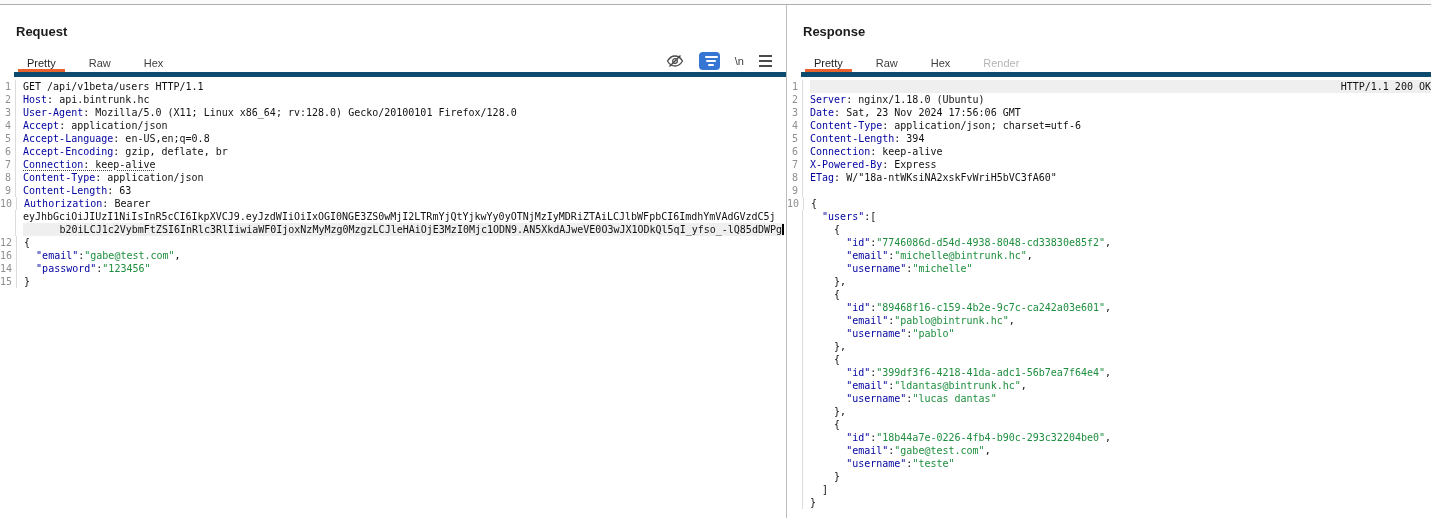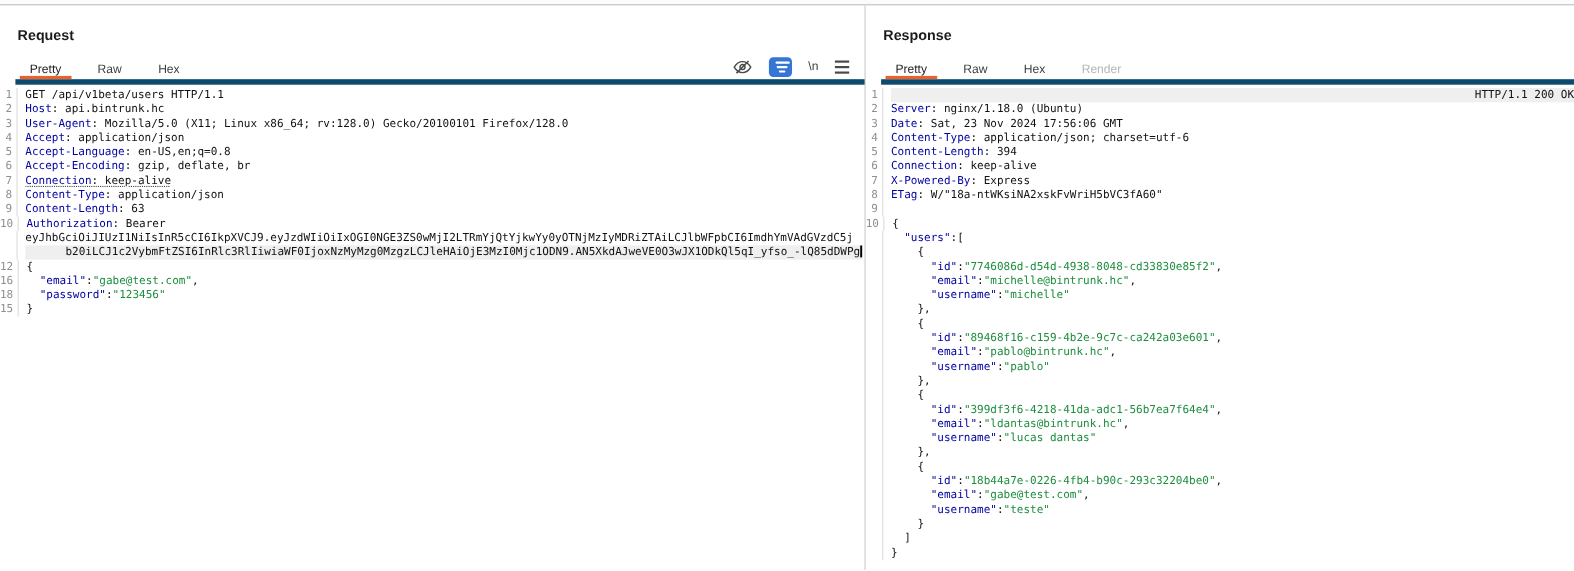--- a/index.html
+++ b/index.html
@@ -79,21 +79,21 @@
         <div class="row"><div class="ln">5</div><div class="code"><span class="c-h">Accept-Language</span><span class="c-p">: </span><span class="c-p">en-US,en;q=0.8</span></div></div>
         <div class="row"><div class="ln">6</div><div class="code"><span class="c-h">Accept-Encoding</span><span class="c-p">: </span><span class="c-p">gzip, deflate, br</span></div></div>
         <div class="row"><div class="ln">7</div><div class="code"><span class="c-h c-u">Connection</span><span class="c-p c-u">: </span><span class="c-p c-u">keep-alive</span></div></div>
         <div class="row"><div class="ln">8</div><div class="code"><span class="c-h">Content-Type</span><span class="c-p">: </span><span class="c-p">application/json</span></div></div>
         <div class="row"><div class="ln">9</div><div class="code"><span class="c-h">Content-Length</span><span class="c-p">: </span><span class="c-p">63</span></div></div>
         <div class="row"><div class="ln">10</div><div class="code"><span class="c-h">Authorization</span><span class="c-p">: </span><span class="c-p">Bearer</span></div></div>
         <div class="row"><div class="ln"></div><div class="code"><span class="c-p">eyJhbGciOiJIUzI1NiIsInR5cCI6IkpXVCJ9.eyJzdWIiOiIxOGI0NGE3ZS0wMjI2LTRmYjQtYjkwYy0yOTNjMzIyMDRiZTAiLCJlbWFpbCI6ImdhYmVAdGVzdC5j</span></div></div>
         <div class="row hl"><div class="ln"></div><div class="code"><span class="c-p">b20iLCJ1c2VybmFtZSI6InRlc3RlIiwiaWF0IjoxNzMyMzg0MzgzLCJleHAiOjE3MzI0Mjc1ODN9.AN5XkdAJweVE0O3wJX1ODkQl5qI_yfso_-lQ85dDWPg</span><span class="caret"></span></div></div>
         <div class="row"><div class="ln">12</div><div class="code"><span class="c-p">{</span></div></div>
         <div class="row"><div class="ln">16</div><div class="code"><span class="c-p">  </span><span class="c-h">"email"</span><span class="c-p">:</span><span class="c-g">"gabe@test.com"</span><span class="c-p">,</span></div></div>
-        <div class="row"><div class="ln">18</div><div class="code"><span class="c-p">  </span><span class="c-h">"password"</span><span class="c-p">:</span><span class="c-g">"123456"</span></div></div>
+        <div class="row"><div class="ln">14</div><div class="code"><span class="c-p">  </span><span class="c-h">"password"</span><span class="c-p">:</span><span class="c-g">"123456"</span></div></div>
         <div class="row"><div class="ln">15</div><div class="code"><span class="c-p">}</span></div></div>
       </div>
   </section>
 
   <section class="panel panel-response">
     <div class="panel-header">Response</div>
     <div class="tabrow">
       <div style="display:flex;">
           <div class="tab selected">Pretty</div>
           <div class="tab">Raw</div>

